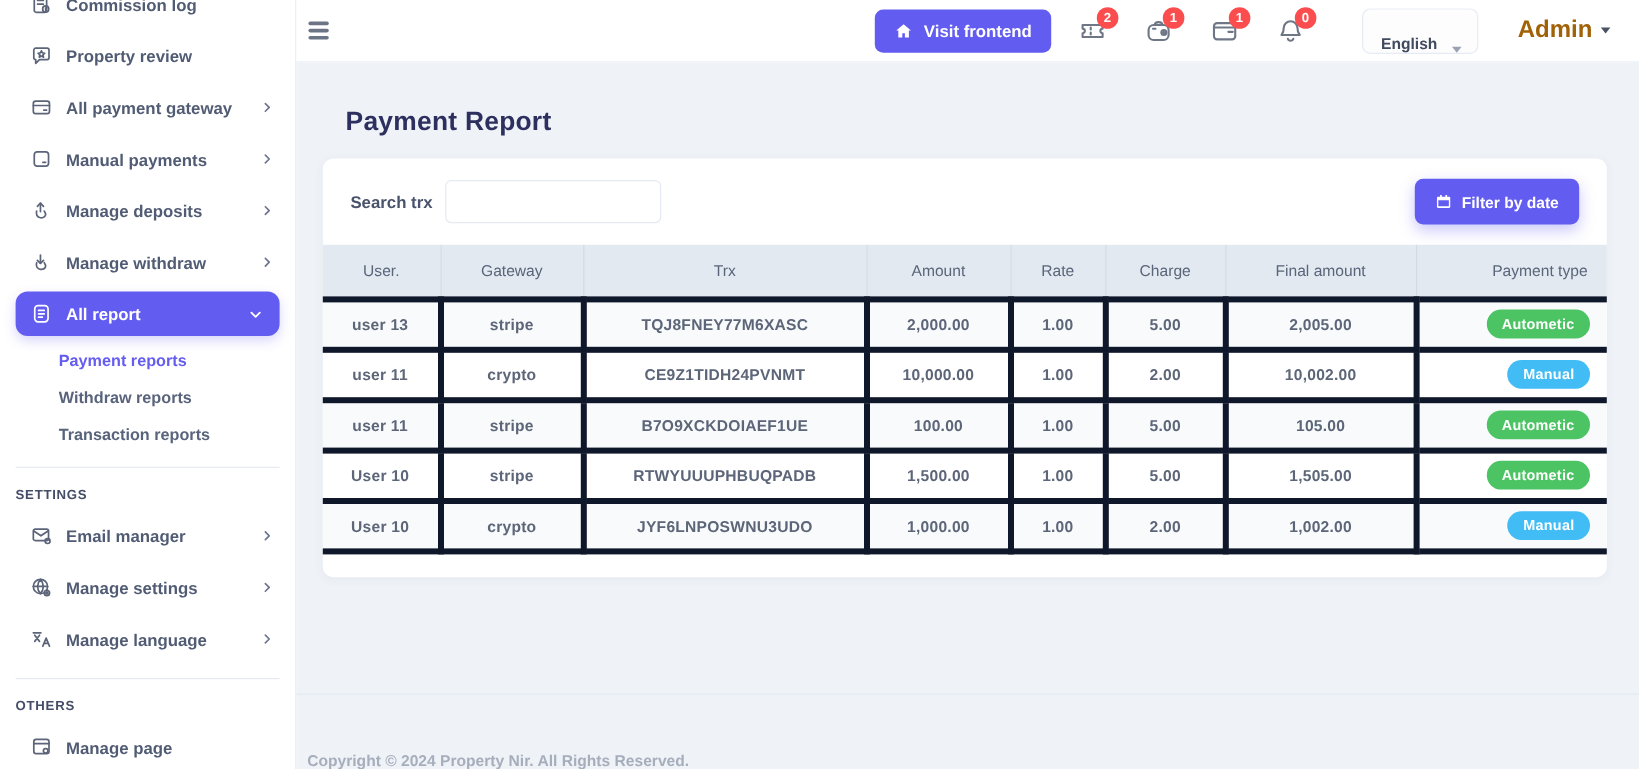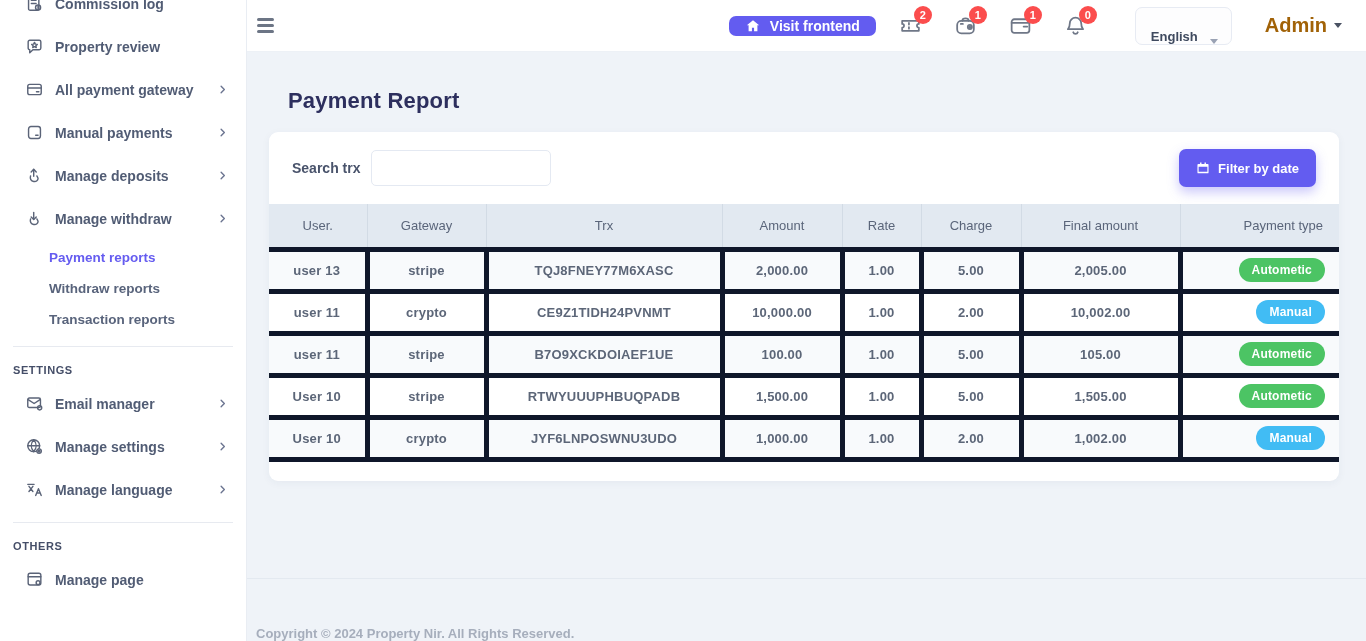--- a/index.html
+++ b/index.html
@@ -25,21 +25,21 @@
   .nav2{margin-top:6px}
 
   
   .main{flex:1;display:flex;flex-direction:column;min-width:0}
 
   
   .topbar{height:52px;background:#fff;border-bottom:1px solid #edf1f6;display:flex;align-items:center;padding:0 24px 0 7px;flex:none}
   .hamburger{width:30px;height:30px;display:flex;flex-direction:column;justify-content:center;gap:3.4px;cursor:pointer;padding-left:3px}
   .hamburger i{display:block;width:17px;height:2.5px;background:#6c7585;border-radius:2px}
   .top-right{margin-left:auto;display:flex;align-items:center;gap:15px}
-  .btn-frontend{display:flex;align-items:center;gap:9px;background:#635cf0;color:#fff;border:none;height:20px;padding:0 16px;border-radius:7px;font-family:inherit;font-size:14px;font-weight:700;cursor:pointer}
+  .btn-frontend{display:flex;align-items:center;gap:9px;background:#635cf0;color:#fff;border:none;height:36px;padding:0 16px;border-radius:7px;font-family:inherit;font-size:14px;font-weight:700;cursor:pointer}
   .icon-slot{position:relative;width:32px;height:32px;display:flex;align-items:center;justify-content:center;color:#6f7787;cursor:pointer;margin:0 4px}
   .icon-slot svg{width:25px;height:25px}
   .count-badge{position:absolute;top:-4px;right:-5px;min-width:18px;height:18px;border-radius:9px;background:#fb4d4d;color:#fff;font-size:11px;font-weight:700;display:flex;align-items:center;justify-content:center;padding:0 4px}
   .lang-select{display:flex;align-items:flex-end;gap:12px;border:1px solid #e7ebf3;background:#fdfdfe;border-radius:7px;height:38px;padding:0 13px 0 15px;font-size:13px;font-weight:700;color:#3f4a5f;cursor:pointer;margin-left:24px}
   .caret{width:0;height:0;border-left:4px solid transparent;border-right:4px solid transparent;border-top:5px solid #9aa2b4}
   .admin-menu{display:flex;align-items:center;gap:7px;font-size:20px;font-weight:700;color:#a16207;cursor:pointer;margin-left:18px}
   .admin-menu .caret{border-top-color:#4a5263}
 
   
   .content{flex:1;overflow:hidden;padding:34px 27px 0 22px}
@@ -151,20 +151,34 @@
             </svg>
         </span>
         <span>Manage withdraw</span>
         <span class="chev">
             <svg width="11" height="11" viewBox="0 0 24 24" fill="none" stroke="currentColor" stroke-width="3" stroke-linecap="round" stroke-linejoin="round">
               <polyline points="9 5 16 12 9 19"></polyline>
             </svg>
           </span>
       </div>
 
+      <div class="nav-item active">
+        <span class="icon">
+          <svg viewBox="0 0 24 24" fill="none" stroke="currentColor" stroke-width="1.8" stroke-linecap="round" stroke-linejoin="round">
+              <rect x="5" y="3.5" width="14" height="17" rx="3.5"></rect>
+              <path d="M9 8.5h6M9 12h6M9 15.5h4"></path>
+            </svg>
+        </span>
+        <span>All report</span>
+        <span class="chev">
+            <svg width="12" height="12" viewBox="0 0 24 24" fill="none" stroke="currentColor" stroke-width="3" stroke-linecap="round" stroke-linejoin="round">
+              <polyline points="5 9 12 16 19 9"></polyline>
+            </svg>
+          </span>
+      </div>
 
       <div class="submenu">
         <div class="submenu-item active">
           <span>Payment reports</span>
         </div>
         <div class="submenu-item">
           <span>Withdraw reports</span>
         </div>
         <div class="submenu-item">
           <span>Transaction reports</span>

